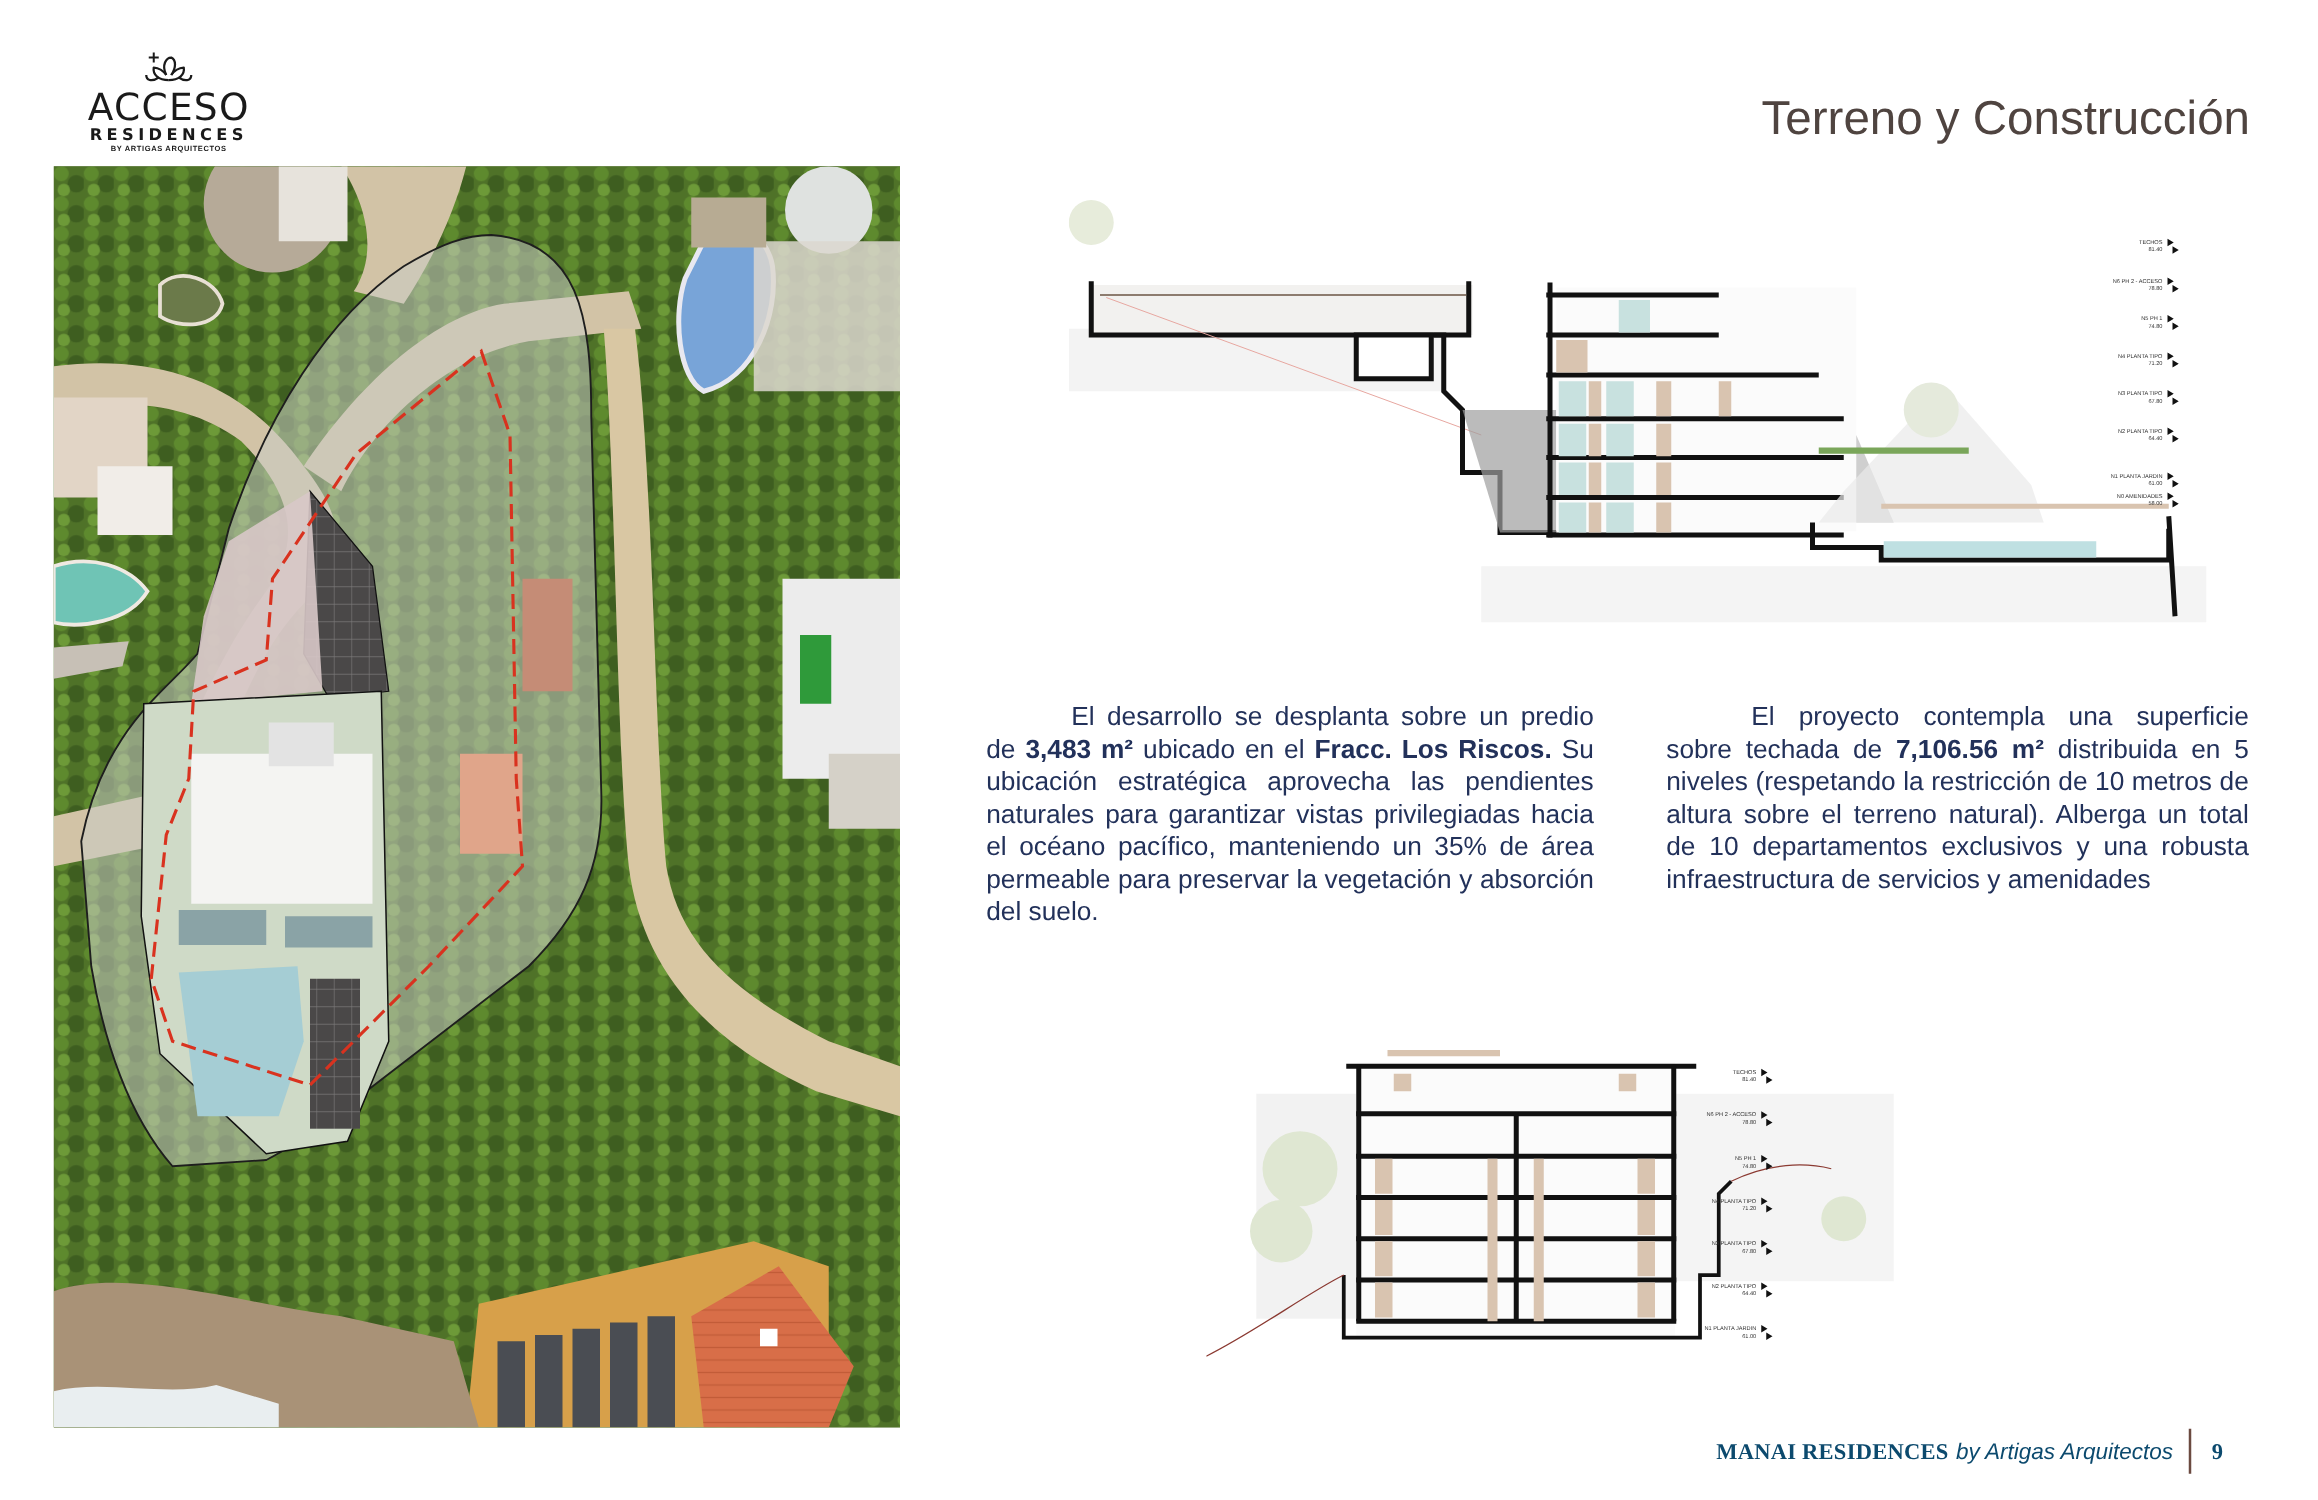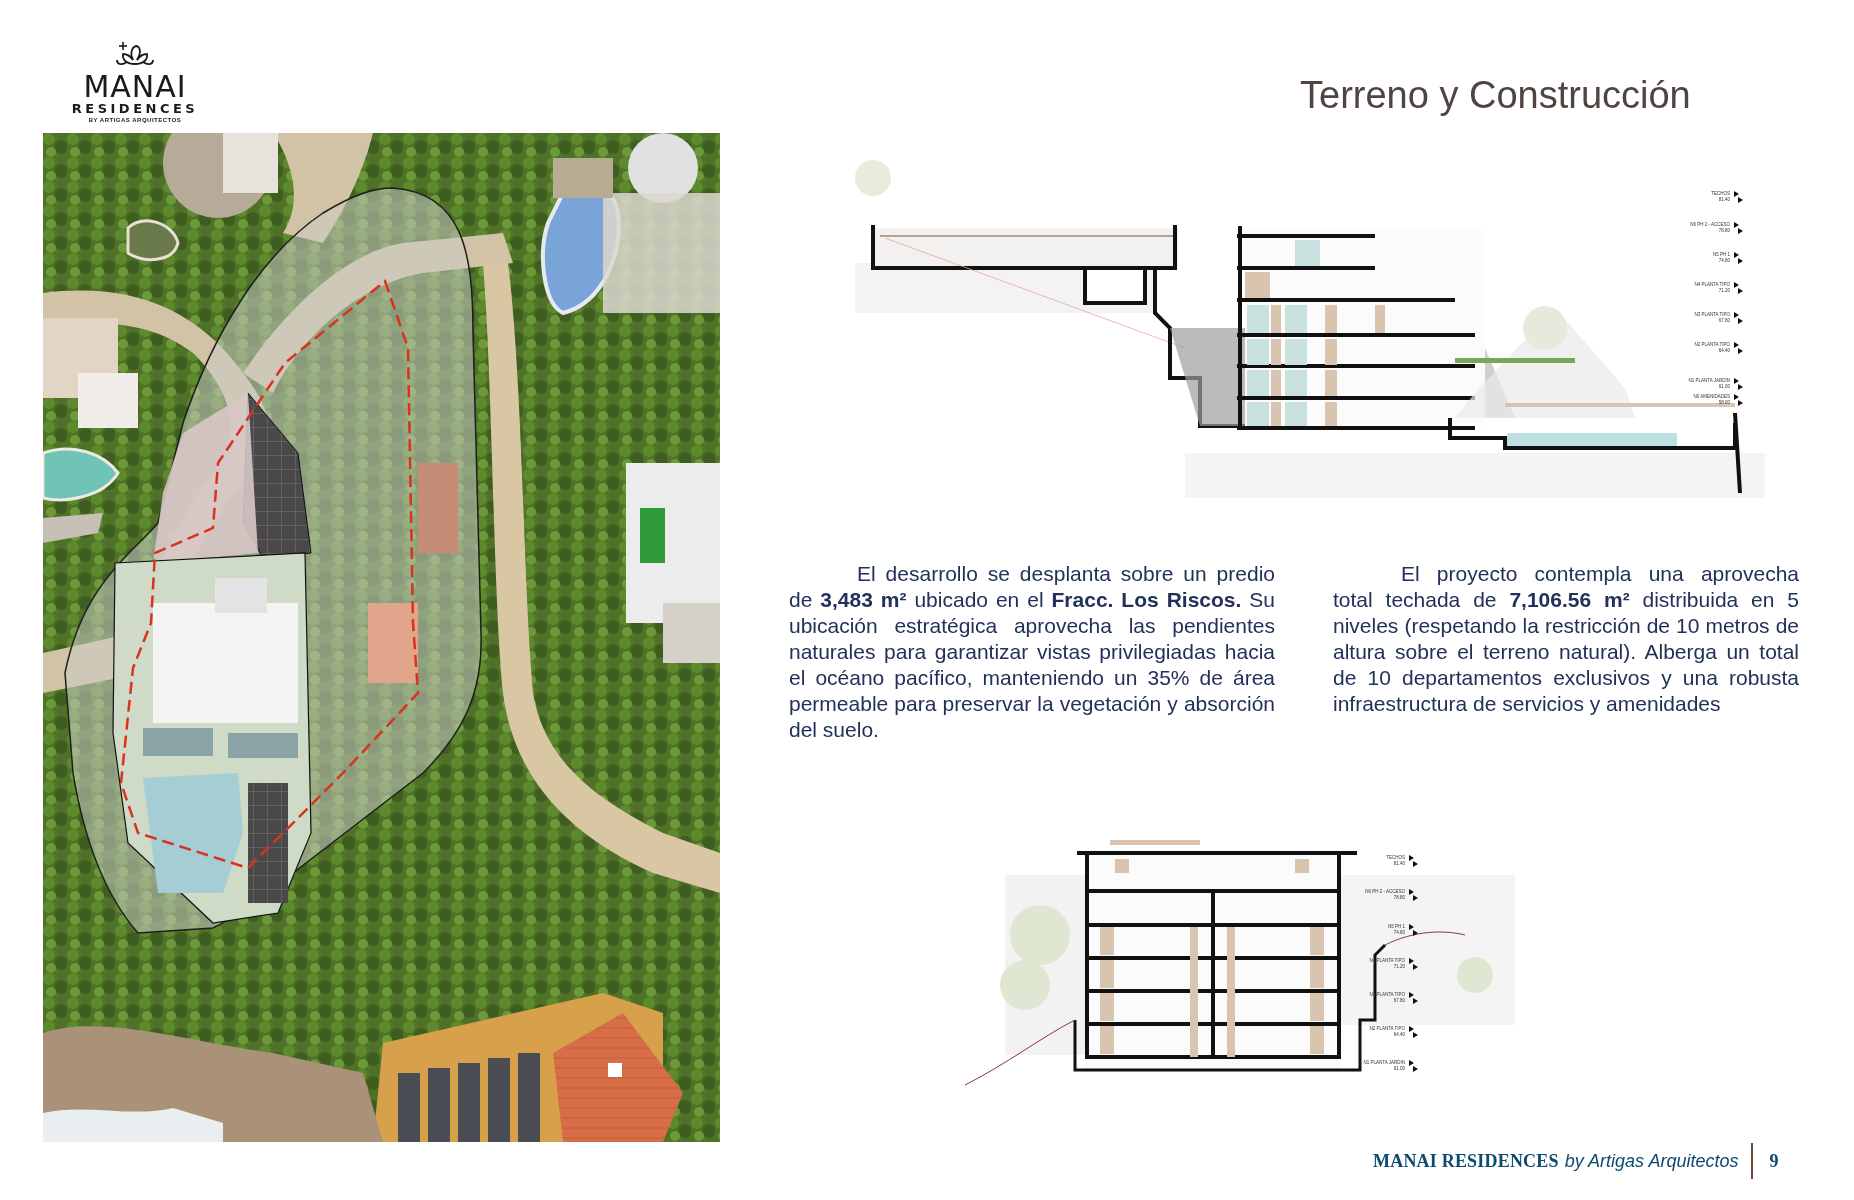--- a/index.html
+++ b/index.html
@@ -8,21 +8,21 @@
   
   .logo{left:70px;top:40px;width:130px;text-align:center;color:#1a1a1a;}
   .logo .flower{display:block;margin:0 auto;width:52px;height:30px;}
   .logo .brand{font-family:"DejaVu Sans",sans-serif;font-size:30px;letter-spacing:1px;line-height:30px;font-weight:400;margin-top:2px;}
   .logo .sub{font-family:"DejaVu Sans",sans-serif;font-size:13px;letter-spacing:3.5px;line-height:14px;font-weight:700;}
   .logo .by{font-size:6px;letter-spacing:0.5px;line-height:9px;font-weight:700;}
   
   .photo{left:43px;top:133px;width:677px;height:1009px;overflow:hidden;background:#4f6f2a;}
   .photo svg{display:block;}
   
-  .title{left:1300px;top:74px;width:500px;text-align:left;font-size:38px;color:#4f4440;font-family:"Liberation Sans",sans-serif;}
+  .title{left:1300px;top:74px;width:500px;text-align:right;font-size:38px;color:#4f4440;font-family:"Liberation Sans",sans-serif;}
   
   .section-top{left:855px;top:148px;width:940px;height:350px;}
   .section-bottom{left:965px;top:835px;width:690px;height:260px;}
   
   .para{font-family:"Liberation Sans",sans-serif;color:#22315a;font-size:21px;line-height:26px;text-align:justify;text-indent:68px;}
   .para b{font-weight:700;}
   .para-left{left:789px;top:561px;width:486px;}
   .para-right{left:1333px;top:561px;width:466px;}
   
   .footer{left:1373px;top:1148px;height:26px;display:flex;align-items:center;color:#0c4a6e;}
@@ -42,21 +42,21 @@
       <path d="M26 24 C34 24 39 20 38 14 C34 14 30 17 28 20"></path>
       <path d="M24 20 C20 12 24 6 28 6 C32 8 32 14 28 20"></path>
       <path d="M18 22 C12 26 8 24 8 20"></path>
       <path d="M34 22 C40 26 44 24 44 20"></path>
     </g>
     <g stroke="#1a1a1a" stroke-width="1.6">
       <line x1="14" y1="2" x2="14" y2="10"></line>
       <line x1="10" y1="6" x2="18" y2="6"></line>
     </g>
   </svg>
-  <div class="brand">MANAI</div>
+  <div class="brand">ACCESO</div>
   <div class="sub">RESIDENCES</div>
   <div class="by">BY ARTIGAS ARQUITECTOS</div>
 </div>
 
 <div class="abs photo">
   <svg width="677" height="1009" viewBox="0 0 677 1009">
     <defs>
       <pattern id="foliage" width="24" height="24" patternUnits="userSpaceOnUse">
         <rect width="24" height="24" fill="#4f7228"></rect>
         <circle cx="6" cy="6" r="6" fill="#5e8a2e"></circle>
@@ -235,21 +235,21 @@
           <text class="lvl" x="0" y="0" text-anchor="end">N0 AMENIDADES</text>
           <text class="lvl" x="0" y="6" text-anchor="end">58.00</text>
           <path d="M4 -4 l5 3 l-5 3 z M8 2 l5 3 l-5 3 z" fill="#111"></path>
         </g>
     </g>
   </svg>
 </div>
 
 <p class="abs para para-left" style="margin:0;"><span>El desarrollo se desplanta sobre un predio de </span><b>3,483 m²</b><span> ubicado en el </span><b>Fracc. Los Riscos.</b><span> Su ubicación estratégica aprovecha las pendientes naturales para garantizar vistas privilegiadas hacia el océano pacífico, manteniendo un 35% de área permeable para preservar la vegetación y absorción del suelo.</span></p>
 
-<p class="abs para para-right" style="margin:0;"><span>El proyecto contempla una aprovecha total techada de </span><b>7,106.56 m²</b><span> distribuida en 5 niveles (respetando la restricción de 10 metros de altura sobre el terreno natural). Alberga un total de 10 departamentos exclusivos y una robusta infraestructura de servicios y amenidades</span></p>
+<p class="abs para para-right" style="margin:0;"><span>El proyecto contempla una superficie sobre techada de </span><b>7,106.56 m²</b><span> distribuida en 5 niveles (respetando la restricción de 10 metros de altura sobre el terreno natural). Alberga un total de 10 departamentos exclusivos y una robusta infraestructura de servicios y amenidades</span></p>
 
 <div class="abs section-bottom">
   <svg width="690" height="260" viewBox="0 0 690 260">
     <rect x="40" y="40" width="100" height="180" fill="#ececec" opacity="0.7"></rect>
     <rect x="370" y="40" width="180" height="150" fill="#ececec" opacity="0.6"></rect>
     <circle cx="75" cy="100" r="30" fill="#dfe7d2"></circle>
     <circle cx="60" cy="150" r="25" fill="#dfe7d2"></circle>
     <circle cx="510" cy="140" r="18" fill="#dfe7d2"></circle>
     <rect x="145" y="5" width="90" height="5" fill="#d9c4b0"></rect>
     <rect x="120" y="15" width="255" height="220" fill="#fbfbfb"></rect>

